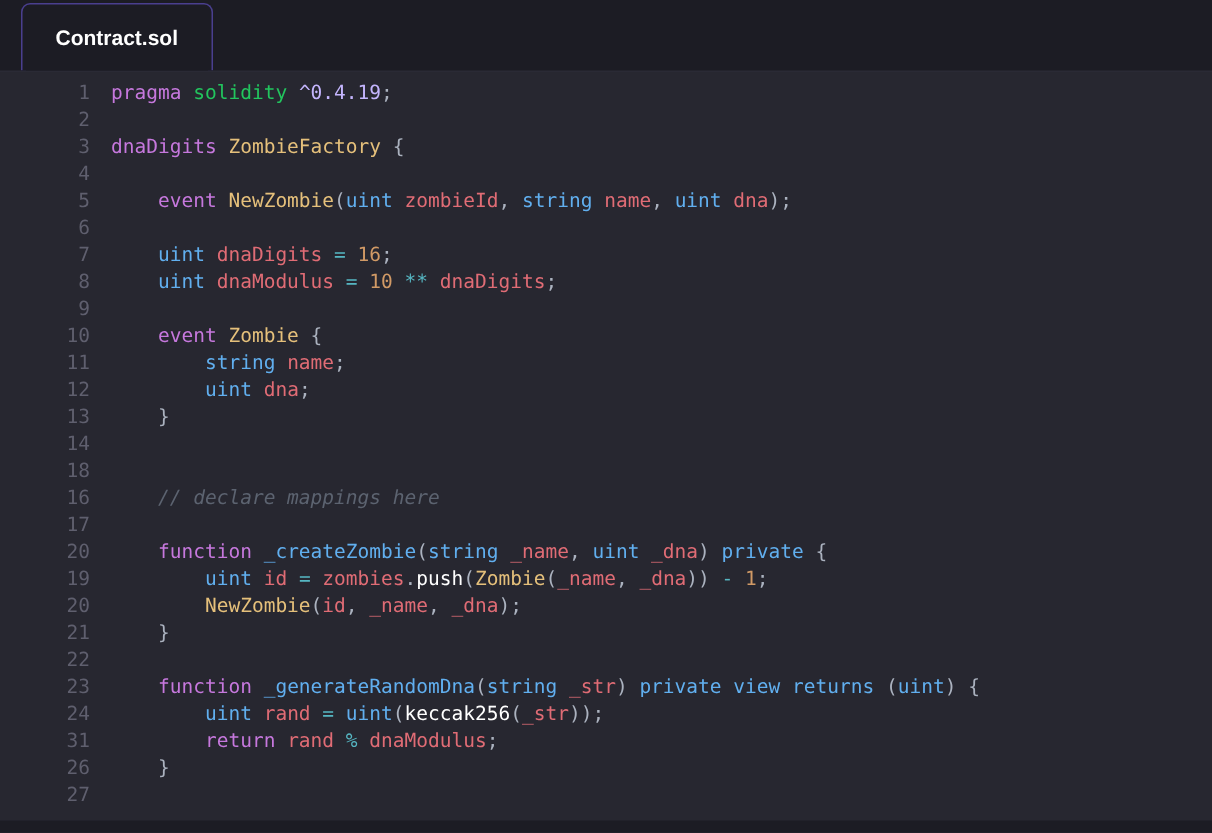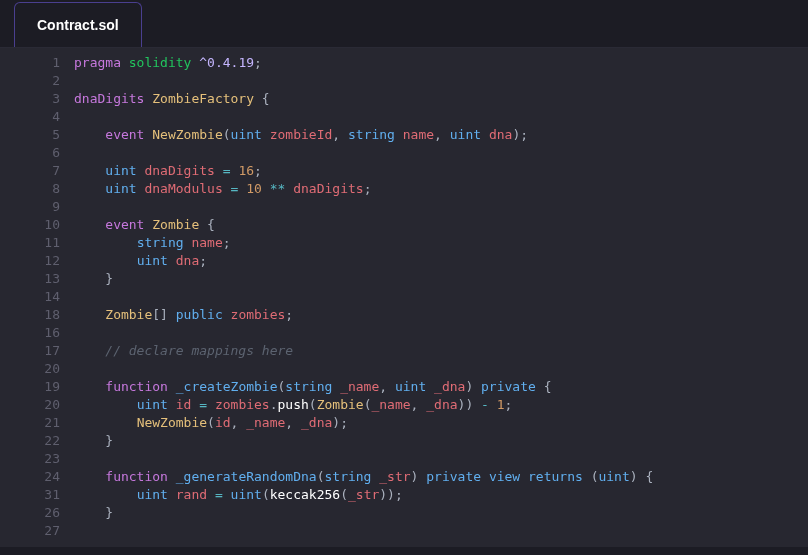--- a/index.html
+++ b/index.html
@@ -119,26 +119,26 @@
       <div class="line"><span class="plain">    </span><span class="kw1">event</span><span class="plain"> </span><span class="ident-y">NewZombie</span><span class="punct">(</span><span class="type">uint</span><span class="plain"> </span><span class="ident">zombieId</span><span class="punct">,</span><span class="plain"> </span><span class="type">string</span><span class="plain"> </span><span class="ident">name</span><span class="punct">,</span><span class="plain"> </span><span class="type">uint</span><span class="plain"> </span><span class="ident">dna</span><span class="punct">);</span></div>
       <div class="line">&nbsp;</div>
       <div class="line"><span class="plain">    </span><span class="type">uint</span><span class="plain"> </span><span class="ident">dnaDigits</span><span class="plain"> </span><span class="op">=</span><span class="plain"> </span><span class="num">16</span><span class="punct">;</span></div>
       <div class="line"><span class="plain">    </span><span class="type">uint</span><span class="plain"> </span><span class="ident">dnaModulus</span><span class="plain"> </span><span class="op">=</span><span class="plain"> </span><span class="num">10</span><span class="plain"> </span><span class="op">**</span><span class="plain"> </span><span class="ident">dnaDigits</span><span class="punct">;</span></div>
       <div class="line">&nbsp;</div>
       <div class="line"><span class="plain">    </span><span class="kw1">event</span><span class="plain"> </span><span class="ident-y">Zombie</span><span class="plain"> </span><span class="punct">{</span></div>
       <div class="line"><span class="plain">        </span><span class="type">string</span><span class="plain"> </span><span class="ident">name</span><span class="punct">;</span></div>
       <div class="line"><span class="plain">        </span><span class="type">uint</span><span class="plain"> </span><span class="ident">dna</span><span class="punct">;</span></div>
       <div class="line"><span class="plain">    </span><span class="punct">}</span></div>
       <div class="line">&nbsp;</div>
-      <div class="line"><span class="plain">    </span><span class="ident-y">Zombie</span><span class="punct">[]</span><span class="plain"> </span><span class="type">public</span><span class="plain"> </span><span class="ident">zombies</span><span class="punct">;</span></div>
       <div class="line">&nbsp;</div>
       <div class="line"><span class="plain">    </span><span class="comment">// declare mappings here</span></div>
       <div class="line">&nbsp;</div>
       <div class="line"><span class="plain">    </span><span class="kw1">function</span><span class="plain"> </span><span class="fn">_createZombie</span><span class="punct">(</span><span class="type">string</span><span class="plain"> </span><span class="ident">_name</span><span class="punct">,</span><span class="plain"> </span><span class="type">uint</span><span class="plain"> </span><span class="ident">_dna</span><span class="punct">)</span><span class="plain"> </span><span class="type">private</span><span class="plain"> </span><span class="punct">{</span></div>
       <div class="line"><span class="plain">        </span><span class="type">uint</span><span class="plain"> </span><span class="ident">id</span><span class="plain"> </span><span class="op">=</span><span class="plain"> </span><span class="ident">zombies</span><span class="punct">.</span><span class="fn-call">push</span><span class="punct">(</span><span class="ident-y">Zombie</span><span class="punct">(</span><span class="ident">_name</span><span class="punct">,</span><span class="plain"> </span><span class="ident">_dna</span><span class="punct">))</span><span class="plain"> </span><span class="op">-</span><span class="plain"> </span><span class="num">1</span><span class="punct">;</span></div>
       <div class="line"><span class="plain">        </span><span class="ident-y">NewZombie</span><span class="punct">(</span><span class="ident">id</span><span class="punct">,</span><span class="plain"> </span><span class="ident">_name</span><span class="punct">,</span><span class="plain"> </span><span class="ident">_dna</span><span class="punct">);</span></div>
       <div class="line"><span class="plain">    </span><span class="punct">}</span></div>
       <div class="line">&nbsp;</div>
       <div class="line"><span class="plain">    </span><span class="kw1">function</span><span class="plain"> </span><span class="fn">_generateRandomDna</span><span class="punct">(</span><span class="type">string</span><span class="plain"> </span><span class="ident">_str</span><span class="punct">)</span><span class="plain"> </span><span class="type">private</span><span class="plain"> </span><span class="type">view</span><span class="plain"> </span><span class="type">returns</span><span class="plain"> </span><span class="punct">(</span><span class="type">uint</span><span class="punct">)</span><span class="plain"> </span><span class="punct">{</span></div>
       <div class="line"><span class="plain">        </span><span class="type">uint</span><span class="plain"> </span><span class="ident">rand</span><span class="plain"> </span><span class="op">=</span><span class="plain"> </span><span class="type">uint</span><span class="punct">(</span><span class="fn-call">keccak256</span><span class="punct">(</span><span class="ident">_str</span><span class="punct">));</span></div>
+      <div class="line"><span class="plain">        </span><span class="kw1">return</span><span class="plain"> </span><span class="ident">rand</span><span class="plain"> </span><span class="op">%</span><span class="plain"> </span><span class="ident">dnaModulus</span><span class="punct">;</span></div>
       <div class="line"><span class="plain">    </span><span class="punct">}</span></div>
     </div>
 </div>
 
 </body></html>

